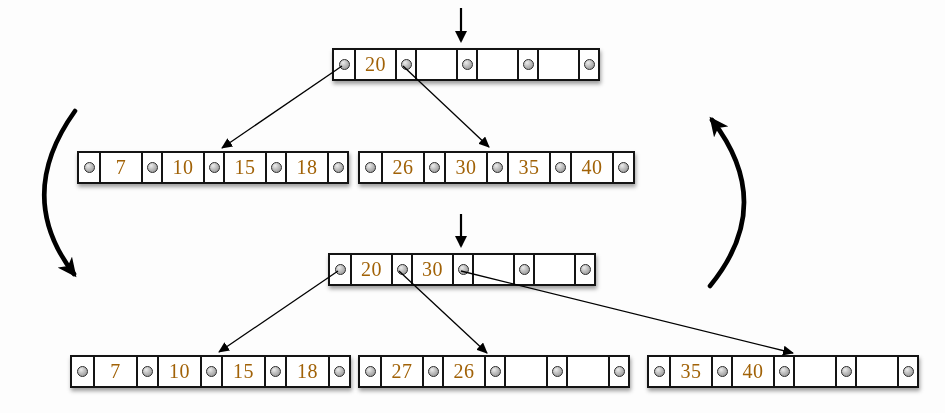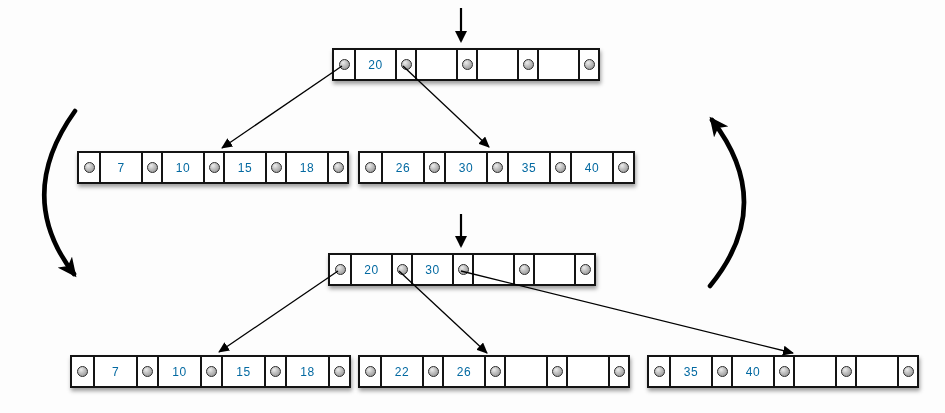--- a/index.html
+++ b/index.html
@@ -22,23 +22,24 @@
   .cell{
     display:flex;
     align-items:center;
     justify-content:center;
     box-sizing:border-box;
     border-left:2px solid #141414;
     background:#ffffff;
   }
   .cell:first-child{border-left:none;}
   .key{
-    font-size:12px;
-    color:#0369a1;
+    font-size:20px;
+    color:#a16207;
     letter-spacing:0.5px;
+    font-family:Liberation Serif, serif;
   }
   .dot{
     width:11px;height:11px;
     border-radius:50%;
     border:1.6px solid #2b2b2b;
     background:radial-gradient(circle at 35% 30%, #ececec 0%, #bdbdbd 45%, #8a8a8a 100%);
     box-sizing:border-box;
   }
   svg.overlay{
     position:absolute;
@@ -156,21 +157,21 @@
         </div>
         <div class="cell key" style="width: 43px;">18</div>
         <div class="cell ptr" style="width: 21px;">
           <span class="dot"></span>
         </div>
       </div>
       <div class="node" style="left: 358px; top: 355px; height: 33px;">
         <div class="cell ptr" style="width: 20px;">
           <span class="dot"></span>
         </div>
-        <div class="cell key" style="width: 42px;">22</div>
+        <div class="cell key" style="width: 42px;">27</div>
         <div class="cell ptr" style="width: 20px;">
           <span class="dot"></span>
         </div>
         <div class="cell key" style="width: 42px;">26</div>
         <div class="cell ptr" style="width: 20px;">
           <span class="dot"></span>
         </div>
         <div class="cell key" style="width: 42px;"></div>
         <div class="cell ptr" style="width: 20px;">
           <span class="dot"></span>

